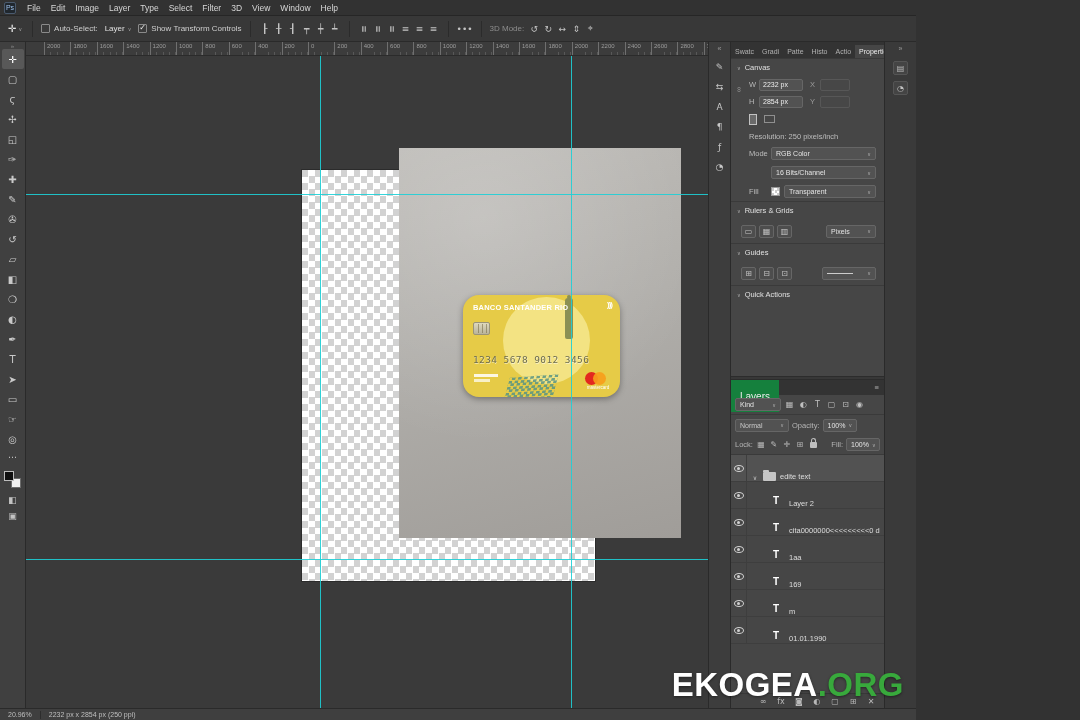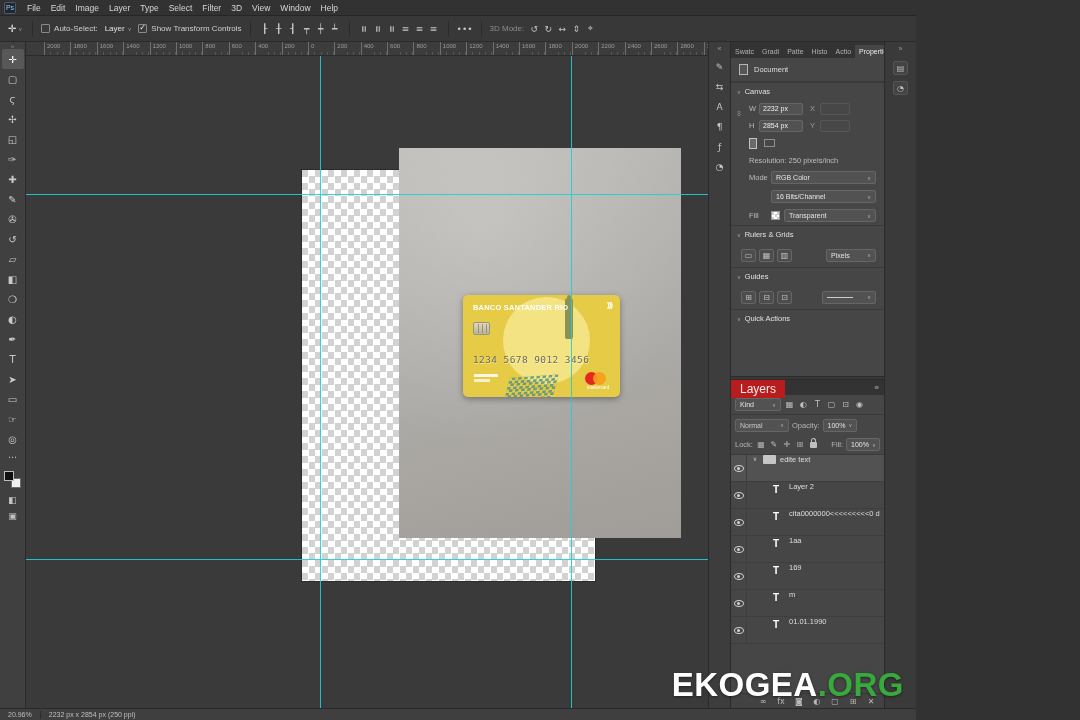--- a/index.html
+++ b/index.html
@@ -67,21 +67,21 @@
     background-image:conic-gradient(#ffffff 0 25%,#d2d2d2 0 50%,#ffffff 0 75%,#d2d2d2 0);
     background-size:13px 13px;box-shadow:0 0 0 1px rgba(0,0,0,.25)}
   .photo{position:absolute;left:373px;top:92px;width:282px;height:390px;
     background:linear-gradient(165deg,#bcbab6 0%,#b0aeaa 45%,#a09d99 100%)}
   .photo::after{content:"";position:absolute;inset:0;
     background:radial-gradient(circle at 30% 18%,rgba(255,255,255,.2),transparent 60%)}
   .guide-v{position:absolute;top:0;bottom:0;width:1px;background:var(--guide,#1ecfd6);opacity:.9}
   .guide-h{position:absolute;left:0;right:0;height:1px;background:var(--guide,#1ecfd6);opacity:.9}
 
   
-  .card{position:absolute;left:437px;top:239px;width:157px;height:102px;border-radius:5px;
+  .card{position:absolute;left:437px;top:239px;width:157px;height:102px;border-radius:16px;
     background:var(--card_yellow,#e6cb47);box-shadow:0 2px 6px rgba(0,0,0,.35);overflow:hidden}
   .card-circle{position:absolute;left:40px;top:2px;width:87px;height:87px;border-radius:50%;
     background:var(--card_circle,#f3e383)}
   .statue{position:absolute;left:102px;top:3px;width:8px;height:41px;background:#8b9054;border-radius:3px 3px 2px 2px}
   .statue::before{content:"";position:absolute;top:-3px;left:2px;width:4px;height:4px;border-radius:50%;background:#8b9054}
   .bank{position:absolute;left:10px;top:8px;font-size:7.5px;font-weight:bold;color:#fff;letter-spacing:.2px}
   .contactless{position:absolute;right:8px;top:5px;color:#fff;font-weight:bold;font-size:8px;letter-spacing:-1px}
   .chip{position:absolute;left:10px;top:27px;width:17px;height:13px;border-radius:2px;
     background:linear-gradient(#ded9bd,#b9b39a);border:1px solid #9a9478}
   .chip::after{content:"";position:absolute;inset:1px;
@@ -144,38 +144,38 @@
   .icoset{display:inline-flex;gap:3px}
   .iconrow .gico{width:15px;height:13px;border:1px solid #666;background:#4d4d4d;border-radius:2px;font-size:8px}
   .sel.units{margin-left:auto;flex:0 0 50px}
   .sel.line{margin-left:auto;flex:0 0 54px}
   .lineglyph{display:inline-block;width:26px;border-top:1px solid #ccc}
   .panel-sep{height:4px;background:#383838;border-top:1px solid #2c2c2c;border-bottom:1px solid #2c2c2c;flex:0 0 4px}
 
   
   .layers{flex:1;display:flex;flex-direction:column;min-height:0}
   .layers-head{height:15px;background:#333;display:flex;align-items:stretch;flex:0 0 15px}
-  .ltab{background:#b91c1c;color:#ececec;padding:9px 9px;font-size:12px;display:flex;align-items:center}
+  .ltab{background:#15803d;color:#ececec;padding:16px 9px;font-size:10px;display:flex;align-items:center}
   .lmenu{margin-left:auto;color:#aaa;padding:0 5px;display:flex;align-items:center}
   .lfilter{display:flex;align-items:center;gap:3px;height:20px;padding:0 4px;border-bottom:1px solid #3a3a3a}
   .sel.kind{flex:0 0 46px}
   .lfilter .gico{font-size:8px;color:#c0c0c0;min-width:11px}
   .gico.right{margin-left:auto}
   .lblend{display:flex;align-items:center;gap:3px;height:20px;padding:0 4px}
   .sel.blend{flex:0 0 54px;color:#c9c9c9}
   .llabel{color:#b5b5b5;white-space:nowrap}
   .sel.small{flex:0 0 34px}
   .llock{display:flex;align-items:center;gap:3px;height:20px;padding:0 4px;border-bottom:1px solid #3a3a3a}
   .llock .gico{font-size:8px;color:#b9b9b9;min-width:10px}
   .llabel.fill{margin-left:auto}
   .padlock{width:7px;height:6px;background:#bfbfbf;border-radius:1px;position:relative;margin:0 2px}
   .padlock::before{content:"";position:absolute;top:-4px;left:1px;width:3px;height:4px;
     border:1px solid #bfbfbf;border-bottom:none;border-radius:3px 3px 0 0}
   .llist{flex:1;overflow:hidden}
-  .lrow{display:flex;align-items:flex-start;height:27px;border-bottom:1px solid #3e3e3e;gap:4px}
+  .lrow{display:flex;align-items:flex-end;height:27px;border-bottom:1px solid #3e3e3e;gap:4px}
   .lrow.selected{background:#525252}
   .leye{width:16px;align-self:stretch;border-right:1px solid #3e3e3e;display:flex;
     align-items:center;justify-content:center;flex:0 0 16px}
   .eye{width:10px;height:7px;border:1px solid #d0d0d0;border-radius:50%;position:relative}
   .eye::after{content:"";position:absolute;left:50%;top:50%;width:3px;height:3px;
     margin:-1.5px 0 0 -1.5px;background:#d0d0d0;border-radius:50%}
   .exp{width:8px;font-size:6px;color:#c4c4c4;text-align:center;flex:0 0 8px}
   .lrow.child .exp{flex:0 0 12px}
   .thumb{width:18px;height:15px;display:flex;align-items:center;justify-content:center;
     font-weight:bold;color:#fff;font-size:10px;flex:0 0 18px}
@@ -425,24 +425,20 @@
       <div class="panel-tabs">
           <span class="ptab">Swatc</span>
           <span class="ptab">Gradi</span>
           <span class="ptab">Patte</span>
           <span class="ptab">Histo</span>
           <span class="ptab">Actio</span>
           <span class="ptab active">Properties</span>
         </div>
 
       <div class="props">
-        <div class="prop-doc">
-          <span class="doc-icon"></span>
-          <span>Document</span>
-        </div>
         <div class="sec">
             <span>Canvas</span>
           </div>
         <div class="dims">
           <span class="linkwh">∞</span>
           <div class="dimrow">
             <span class="dimlabel">W</span>
             <span class="fld">2232 px</span>
             <span class="dimlabel x">X</span>
             <span class="fld dis"></span>

